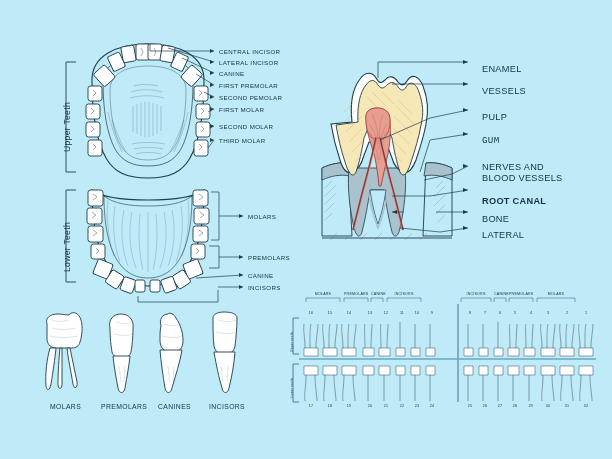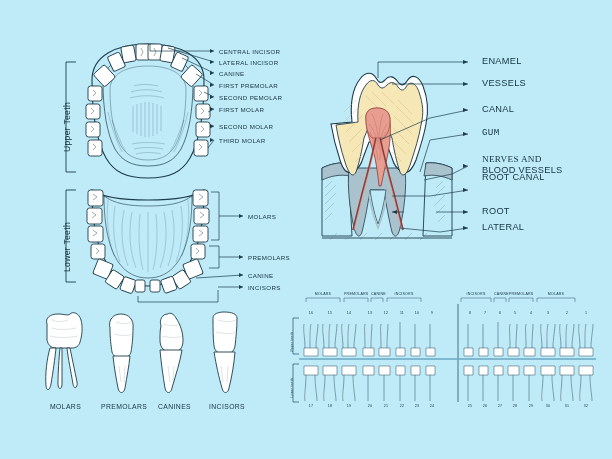--- a/index.html
+++ b/index.html
@@ -31,20 +31,21 @@
   
   .arch-label {
     font-size: 6.2px;
     letter-spacing: 0.35px;
   }
   
   .cs-label {
     font-size: 9.2px;
     letter-spacing: 0.3px;
     line-height: 10.5px;
+    margin-top: 8px;
   }
   
   .type-label {
     font-size: 6.8px;
     letter-spacing: 0.4px;
   }
   
   .vert-label {
     font-size: 8.6px;
     letter-spacing: 0.3px;
@@ -591,26 +592,26 @@
 <div class="lbl arch-label" style="left:219px; top:123px;">SECOND MOLAR</div>
 <div class="lbl arch-label" style="left:219px; top:137px;">THIRD MOLAR</div>
 
 <div class="lbl arch-label" style="left:248px; top:213px;">MOLARS</div>
 <div class="lbl arch-label" style="left:248px; top:254px;">PREMOLARS</div>
 <div class="lbl arch-label" style="left:248px; top:272px;">CANINE</div>
 <div class="lbl arch-label" style="left:248px; top:284px;">INCISORS</div>
 
 <div class="lbl cs-label" style="left:482px; top:56px;">ENAMEL</div>
 <div class="lbl cs-label" style="left:482px; top:78px;">VESSELS</div>
-<div class="lbl cs-label" style="left:482px; top:104px;">CANAL</div>
+<div class="lbl cs-label" style="left:482px; top:104px;">PULP</div>
 <div class="lbl cs-label" style="left:482px; top:128px;font-family:Liberation Mono, monospace;">GUM</div>
-<div class="lbl cs-label" style="left:482px; top:154px;font-family:Liberation Serif, serif;">NERVES AND</div>
+<div class="lbl cs-label" style="left:482px; top:154px;">NERVES AND</div>
 <div class="lbl cs-label" style="left:482px; top:165px;">BLOOD VESSELS</div>
-<div class="lbl cs-label" style="left:482px; top:172px;">ROOT CANAL</div>
-<div class="lbl cs-label" style="left:482px; top:206px;">ROOT</div>
+<div class="lbl cs-label" style="left:482px; top:188px;font-weight:bold;">ROOT CANAL</div>
+<div class="lbl cs-label" style="left:482px; top:206px;">BONE</div>
 <div class="lbl cs-label" style="left:482px; top:222px;">LATERAL</div>
 
 <div class="lbl type-label" style="left:50px; top:403px;">MOLARS</div>
 <div class="lbl type-label" style="left:101px; top:403px;">PREMOLARS</div>
 <div class="lbl type-label" style="left:158px; top:403px;">CANINES</div>
 <div class="lbl type-label" style="left:209px; top:403px;">INCISORS</div>
 
 <div class="lbl chart-vert" style="left:290px; top:352px;">Upper teeth</div>
 <div class="lbl chart-vert" style="left:290px; top:398px;">Lower teeth</div>
 

